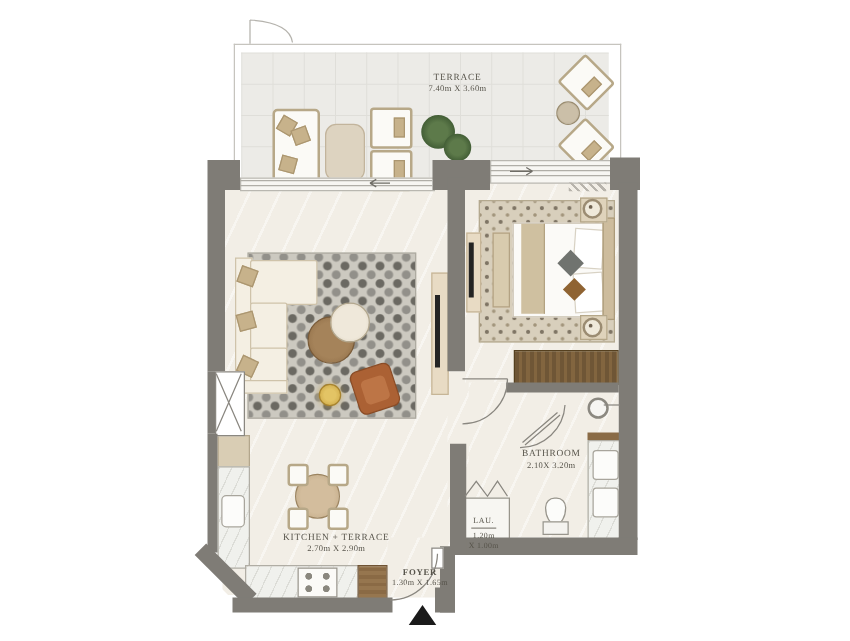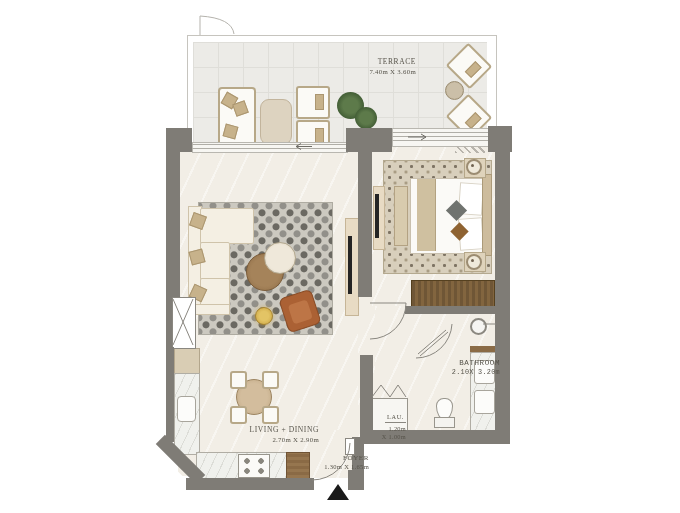--- a/index.html
+++ b/index.html
@@ -19,21 +19,21 @@
      background-image:radial-gradient(circle at 50% 70%,#6b6962 0 3px,rgba(0,0,0,0) 4px),
                       radial-gradient(circle at 50% 70%,#92908a 0 3px,rgba(0,0,0,0) 4px);
      background-size:14px 14px;background-position:0 0,7px 7px;}
   .rug-bed{position:absolute;background-color:#d8cfbc;border:1px solid #b4a98f;
      background-image:radial-gradient(circle,#7e7464 0 1.2px,rgba(0,0,0,0) 2px),
                       radial-gradient(circle,#a2957c 0 1px,rgba(0,0,0,0) 1.8px);
      background-size:11px 11px;background-position:0 0,5.5px 5.5px;}
   .cream{background:#f4efe3;border:1px solid #cfc3aa;}
   .marblec{background:#f0f1ed;border:1px solid #b0ada4;
      background-image:repeating-linear-gradient(115deg,rgba(160,160,150,.25) 0 1px,rgba(0,0,0,0) 1px 9px);}
-  .lbl{position:absolute;text-align:right;color:#57544b;letter-spacing:.6px;line-height:1.35;}
+  .lbl{position:absolute;text-align:center;color:#57544b;letter-spacing:.6px;line-height:1.35;}
   .lbl .nm{font-size:7.5px;}
   .lbl .dm{font-size:6.8px;letter-spacing:.3px;}
   .pillow{position:absolute;background:#c7b28b;border:1px solid #ab9670;}
   .lamp{position:absolute;width:12px;height:12px;border-radius:50%;background:#efe9da;border:2px solid #9b8c72;}
   .lamp:after{content:"";position:absolute;left:3px;top:3px;width:3px;height:3px;border-radius:50%;background:#6f6250;}
   .chair-d{position:absolute;background:#fbfaf6;border:2px solid #b7a888;border-radius:3px;}
   svg.linework{position:absolute;left:0;top:0;pointer-events:none;}
 </style>
 </head>
 <body>
@@ -169,30 +169,30 @@
       <path d="M483,324 L496,324"></path>
     </g>
     <polygon points="327,500 349,500 338,484" fill="#1a1a1a"></polygon>
   </svg>
 
   <div class="lbl" style="left:316px;top:57px;width:100px;">
     <div class="nm">TERRACE</div>
     <div class="dm">7.40m X 3.60m</div>
   </div>
   <div class="lbl" style="left:219px;top:425px;width:100px;">
-    <div class="nm">LIVING + DINING</div>
+    <div class="nm">KITCHEN + TERRACE</div>
     <div class="dm">2.70m X 2.90m</div>
   </div>
-  <div class="lbl" style="left:410px;top:358px;width:90px;font-family:Liberation Mono, monospace;">
+  <div class="lbl" style="left:396px;top:358px;width:90px;">
     <div class="nm">BATHROOM</div>
     <div class="dm">2.10X 3.20m</div>
   </div>
   <div class="lbl" style="left:368px;top:403px;width:38px;">
     <div class="nm" style="font-size:6.3px;border-bottom:1px solid #8a8780;display:inline-block;padding:0 2px;">LAU.</div>
     <div class="dm" style="font-size:6.3px;">1.20m</div>
     <div class="dm" style="font-size:6.3px;">X 1.00m</div>
   </div>
   <div class="lbl" style="left:303px;top:454px;width:66px;">
-    <div class="nm" style="font-size:7px;">FOYER</div>
+    <div class="nm" style="font-size:7px;font-weight:bold;">FOYER</div>
     <div class="dm" style="font-size:6.5px;">1.30m X 1.65m</div>
   </div>
 
 </div>
 
 </body></html>

